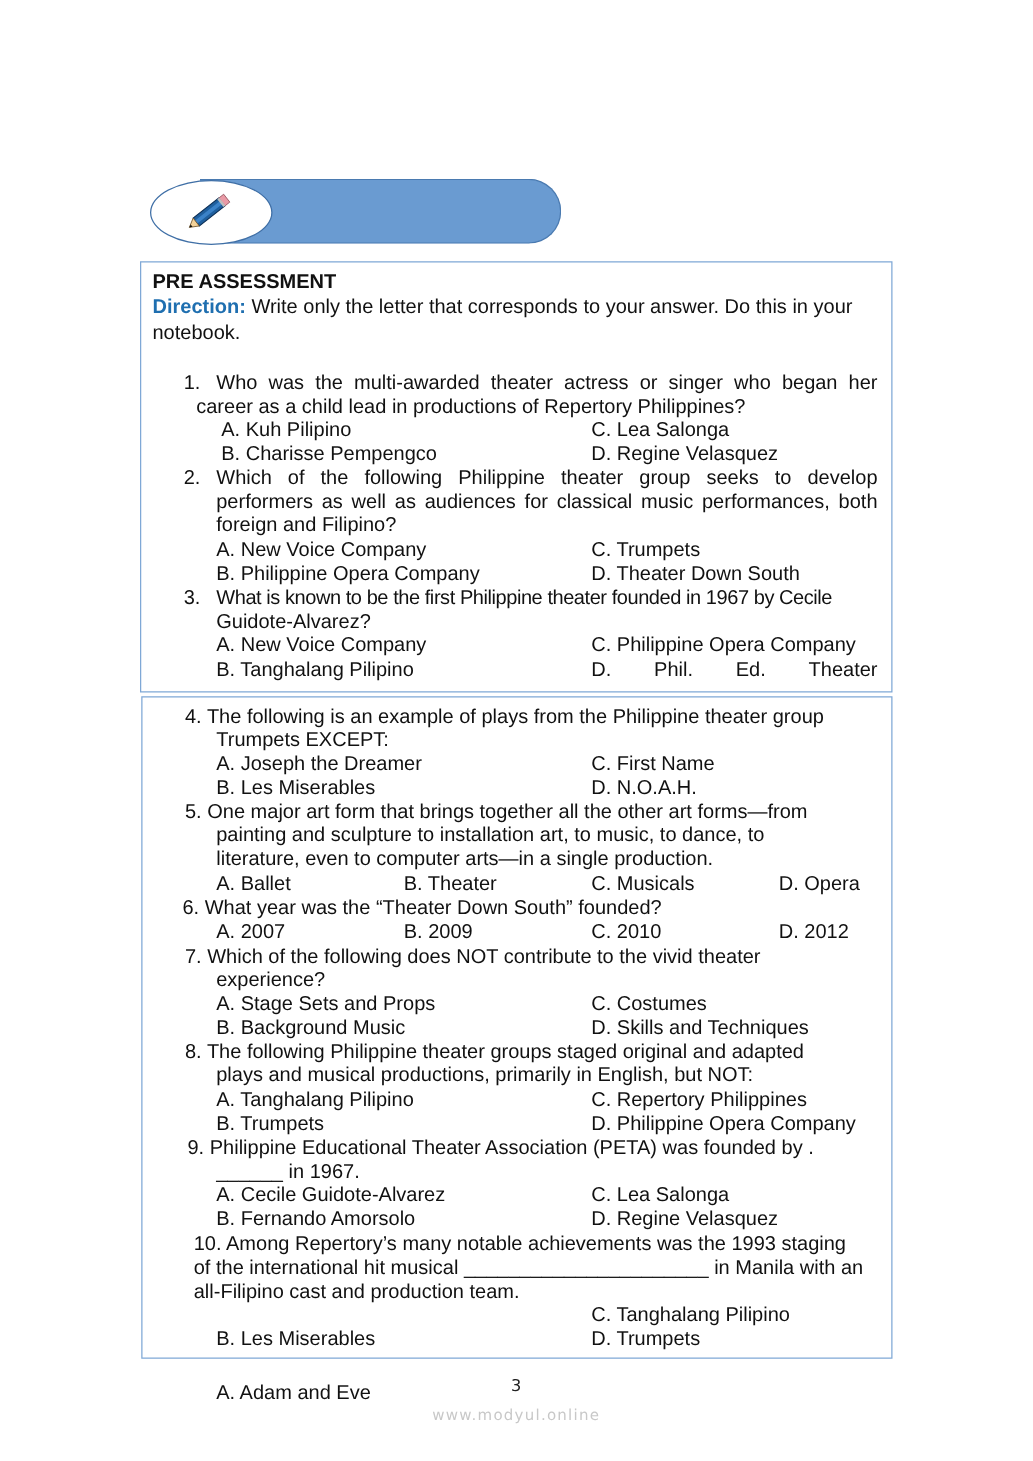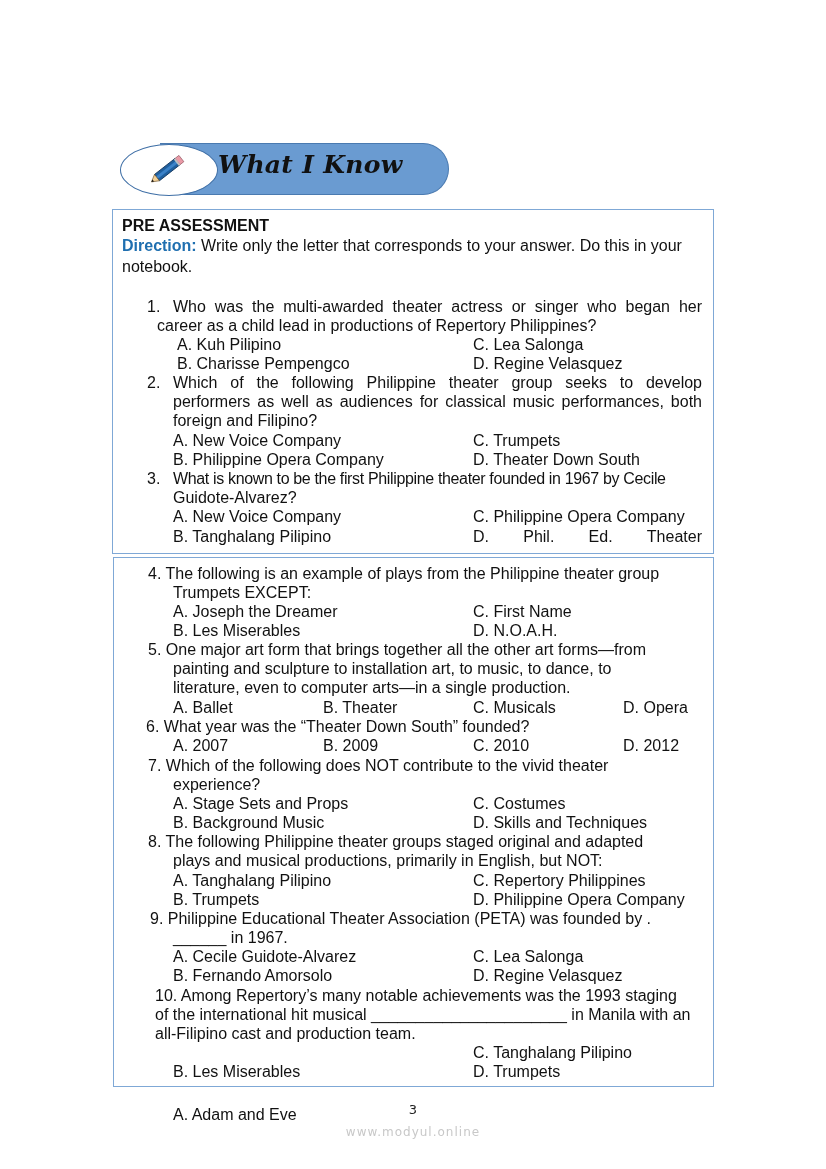--- a/index.html
+++ b/index.html
@@ -39,21 +39,20 @@
   <svg class="pencil" viewBox="0 0 44 32">
     <g transform="rotate(-38 22 16)">
       <rect x="8" y="12" width="26" height="8" fill="#1f5f9e" stroke="#0d2f55" stroke-width="0.8"></rect>
       <rect x="8" y="14.5" width="26" height="3" fill="#3b82c8"></rect>
       <rect x="34" y="12" width="5" height="8" fill="#e99aa6" stroke="#8a4a55" stroke-width="0.6"></rect>
       <rect x="32.5" y="12" width="2" height="8" fill="#bfbfbf"></rect>
       <polygon points="8,12 8,20 1,16" fill="#f3d29a" stroke="#6b5028" stroke-width="0.6"></polygon>
       <polygon points="3.3,14.8 3.3,17.2 1,16" fill="#111"></polygon>
     </g>
   </svg>
-  <div class="banner-title">What I Know</div>
 </div>
 
 <div class="box box1"></div>
 <div class="txt bold" style="left:122px;top:216px;">PRE ASSESSMENT</div>
 <div class="txt" style="left:122px;top:236px;">
   <span class="dir-label">Direction:</span><span> Write only the letter that corresponds to your answer. Do this in your</span>
 </div>
 <div class="txt" style="left:122px;top:257px;">notebook.</div>
 
 <div class="txt" style="left:147px;top:297px;">1.</div>

